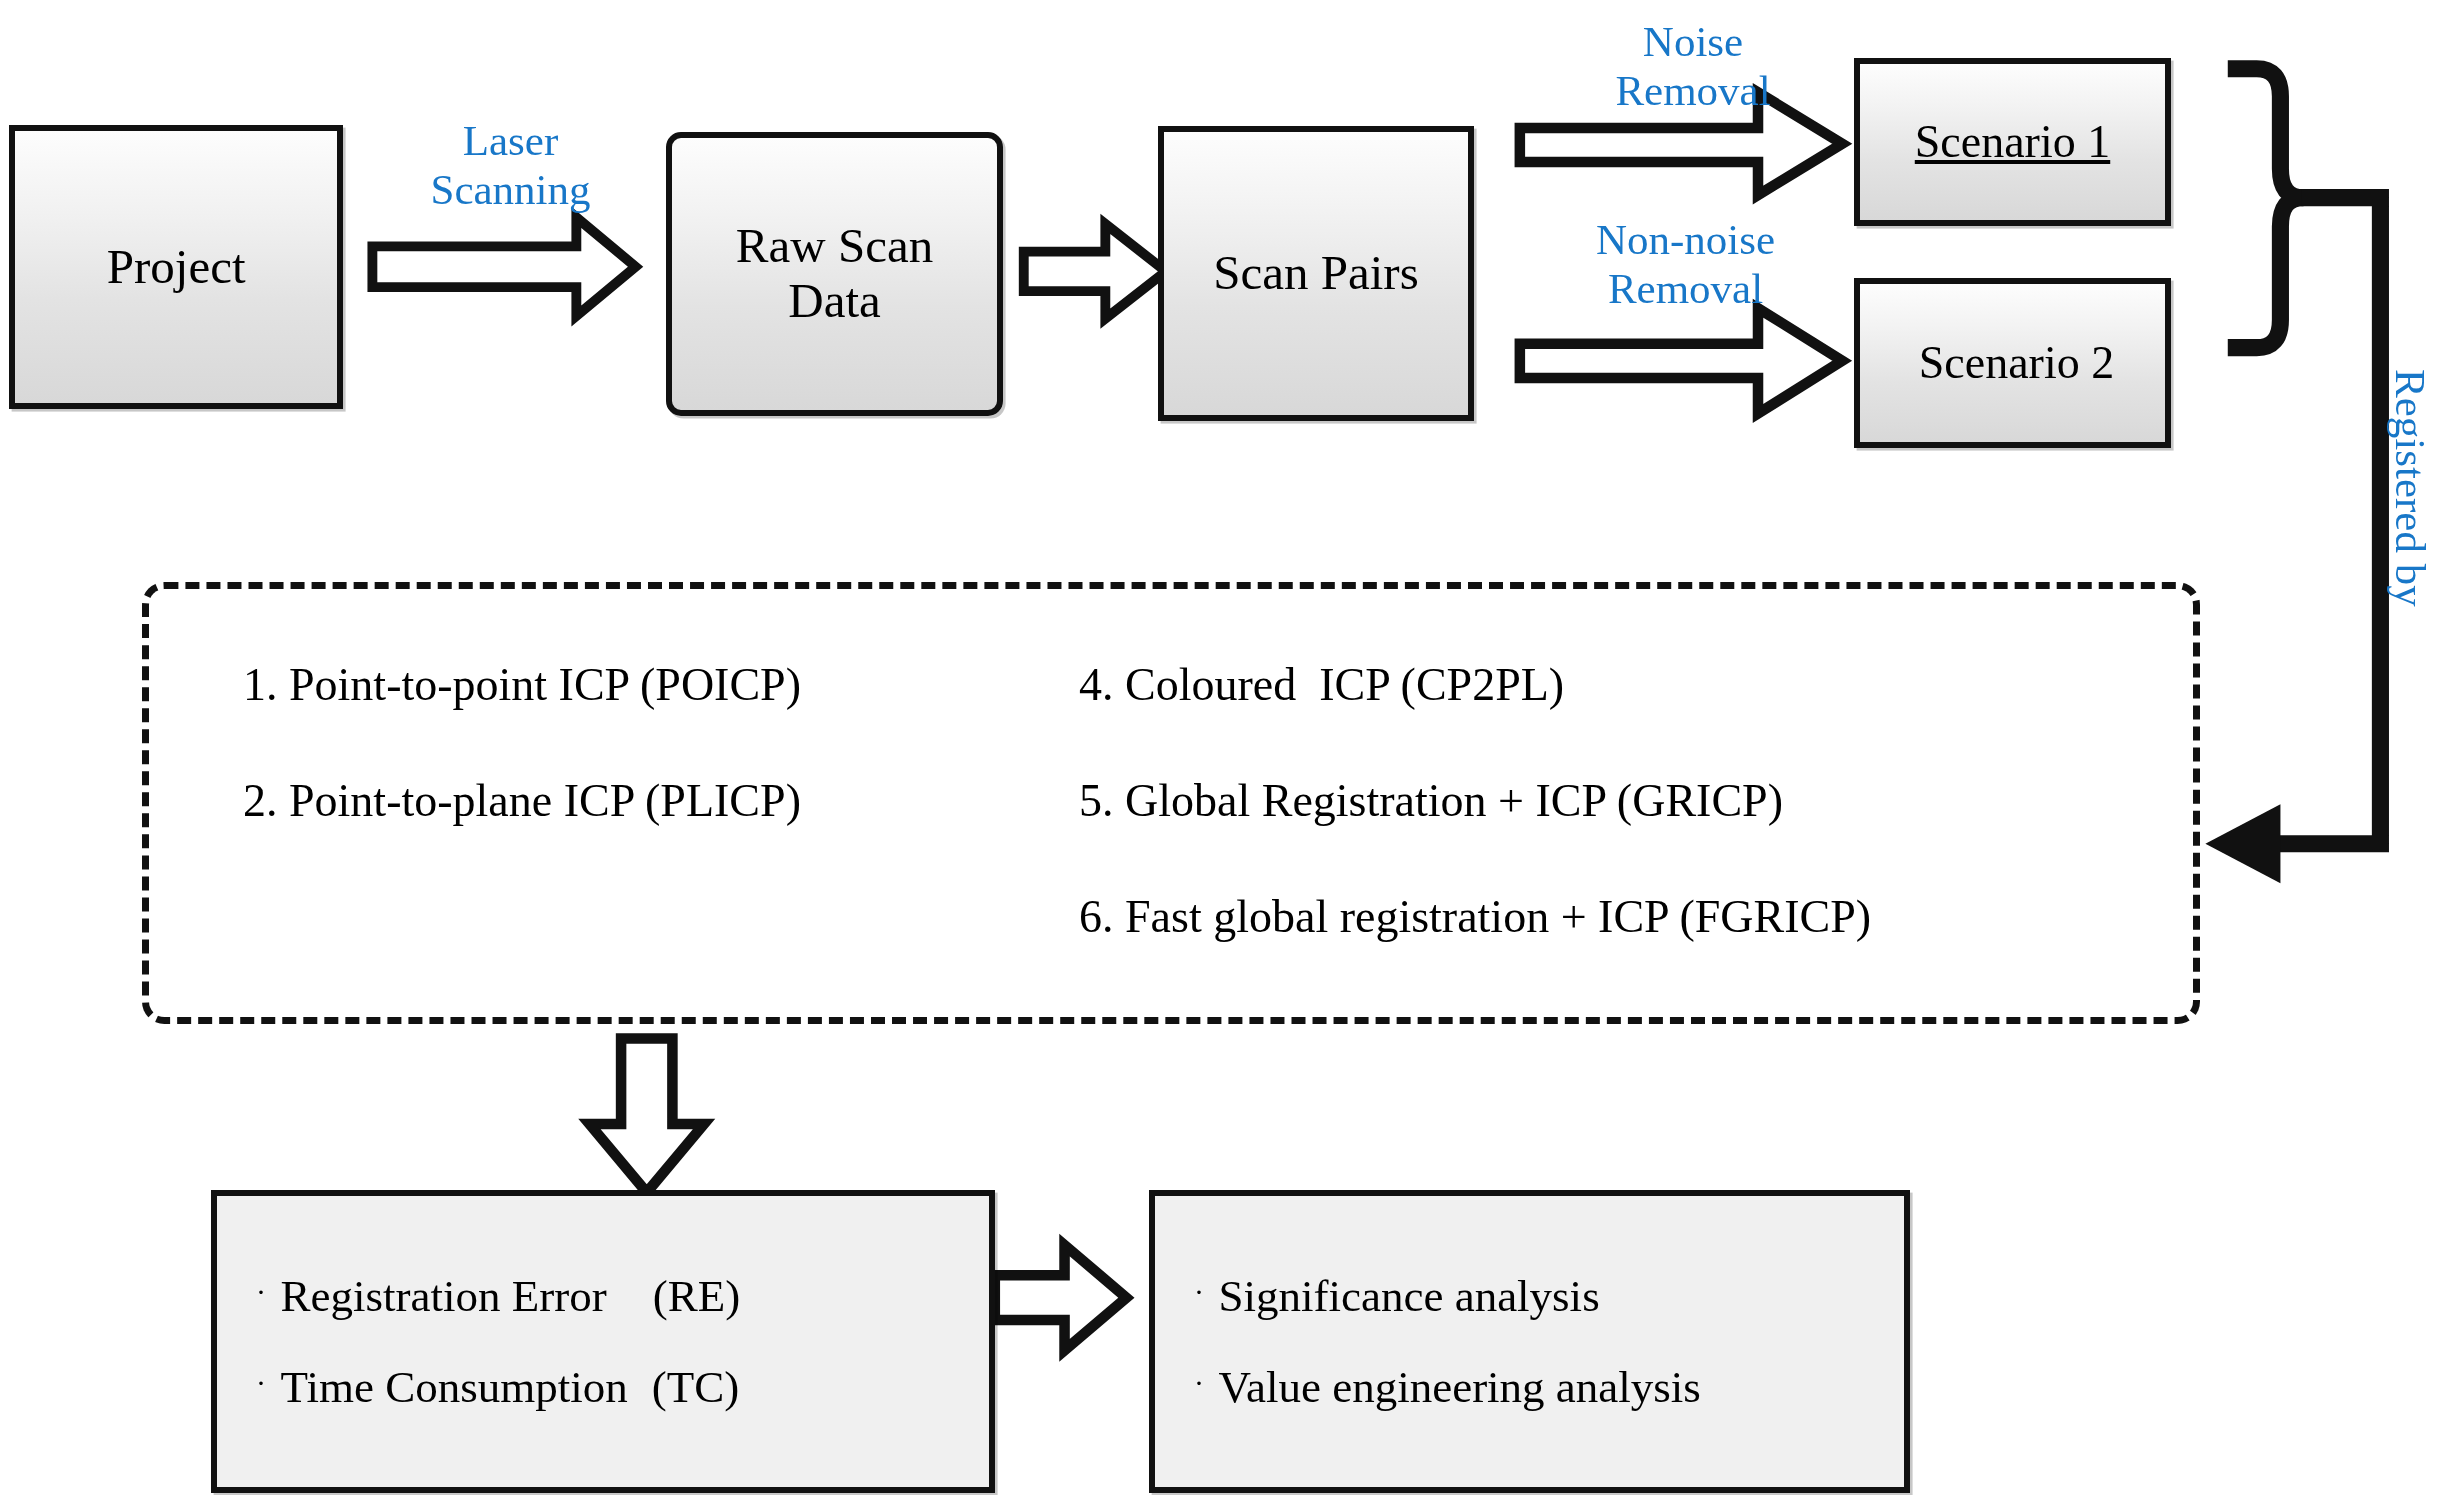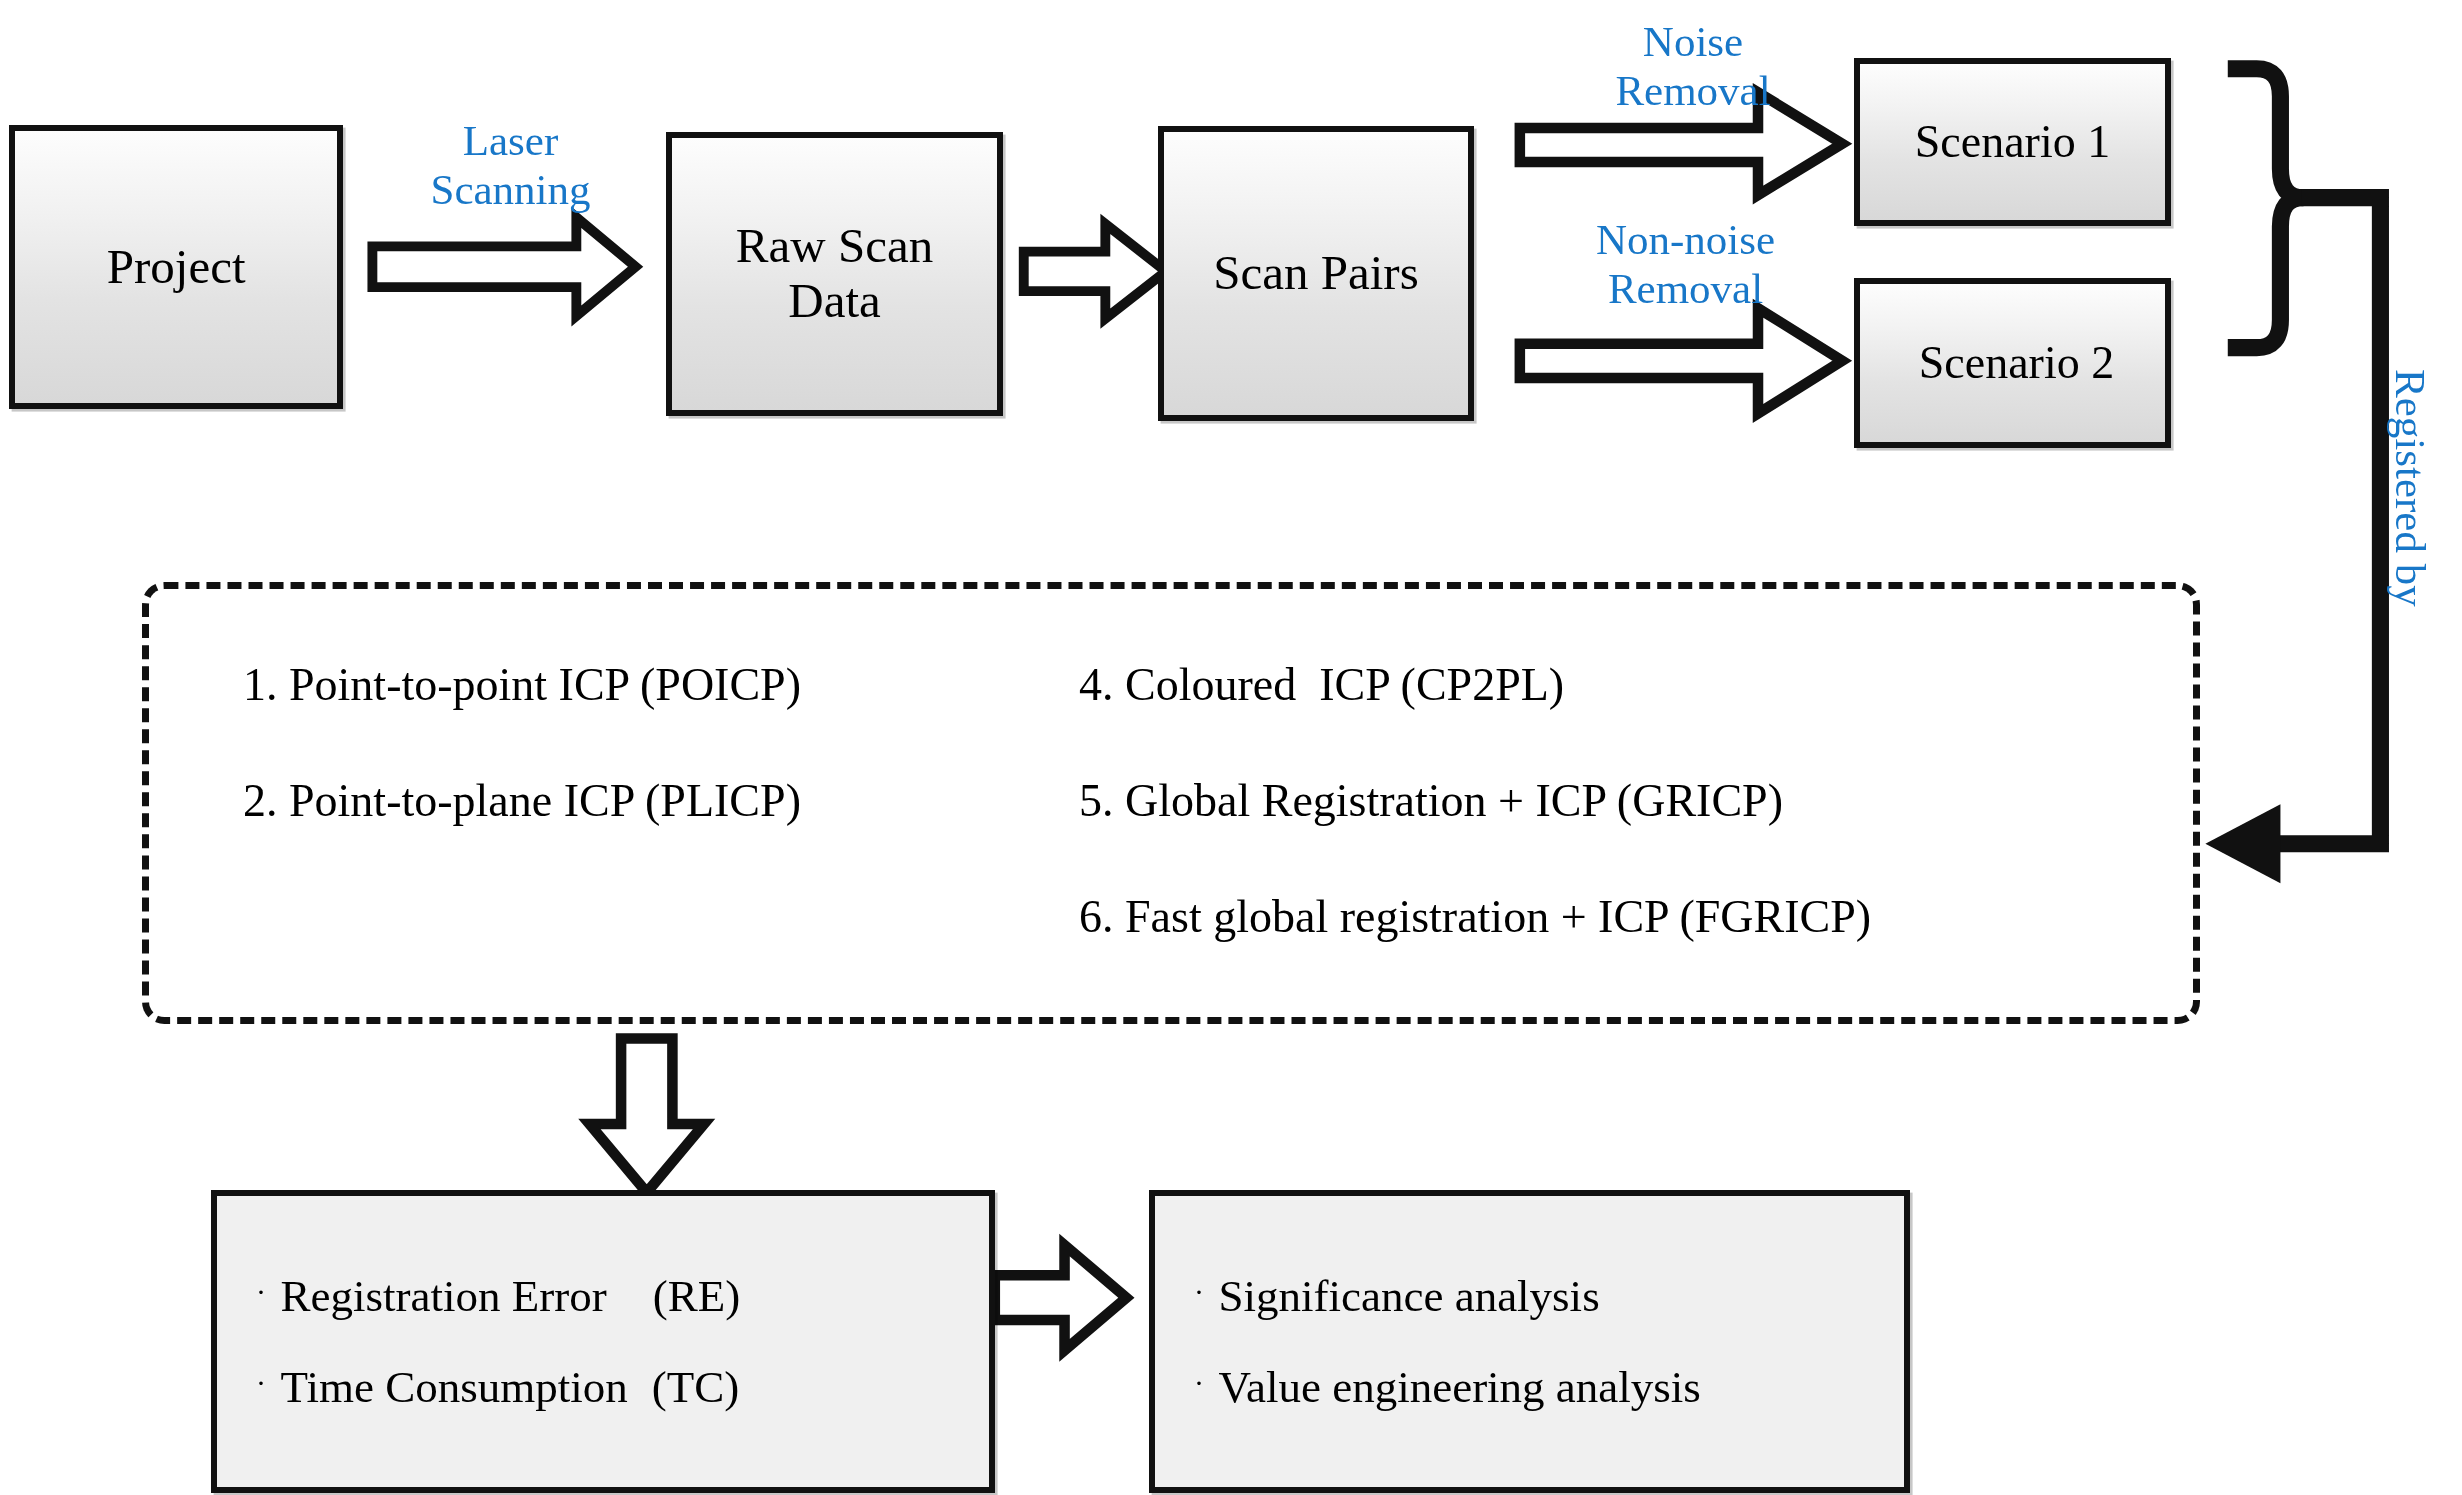--- a/index.html
+++ b/index.html
@@ -108,30 +108,30 @@
 
     <g>
       <path d="M 1512 1938 L 1618 1938 L 1618 1892 L 1712 1972 L 1618 2052 L 1618 2006 L 1512 2006 Z" fill="#ffffff" stroke="#111111" stroke-width="16" stroke-linejoin="miter"></path>
     </g>
   </svg>
 
   <div class="pbox" style="left:9.2px;top:125px;width:334px;height:284px;font-size:49px;">
     <span>Project</span>
   </div>
 
-  <div class="pbox" style="left:666px;top:132px;width:337px;height:284px;font-size:49px;flex-direction:column;">
+  <div class="pbox" style="left:666px;top:132px;width:337px;height:284px;font-size:49px;flex-direction:column;border-radius:15px;">
     <span>Raw Scan</span>
     <span>Data</span>
   </div>
 
   <div class="pbox" style="left:1158px;top:126px;width:316px;height:295px;font-size:49px;">
     <span>Scan Pairs</span>
   </div>
 
-  <div class="pbox" style="left:1854px;top:58px;width:317px;height:168px;font-size:46px;">
+  <div class="pbox" style="left:1854px;top:58px;width:317px;height:168px;font-size:46px;text-decoration:underline;">
     <span>Scenario 1</span>
   </div>
 
   <div class="pbox" style="left:1854px;top:278px;width:317px;height:170px;font-size:46px;padding-left:8px;">
     <span>Scenario 2</span>
   </div>
 
   <div class="blue" style="left:379px;top:116px;width:263px;font-size:43px;">Laser
 Scanning</div>
 

